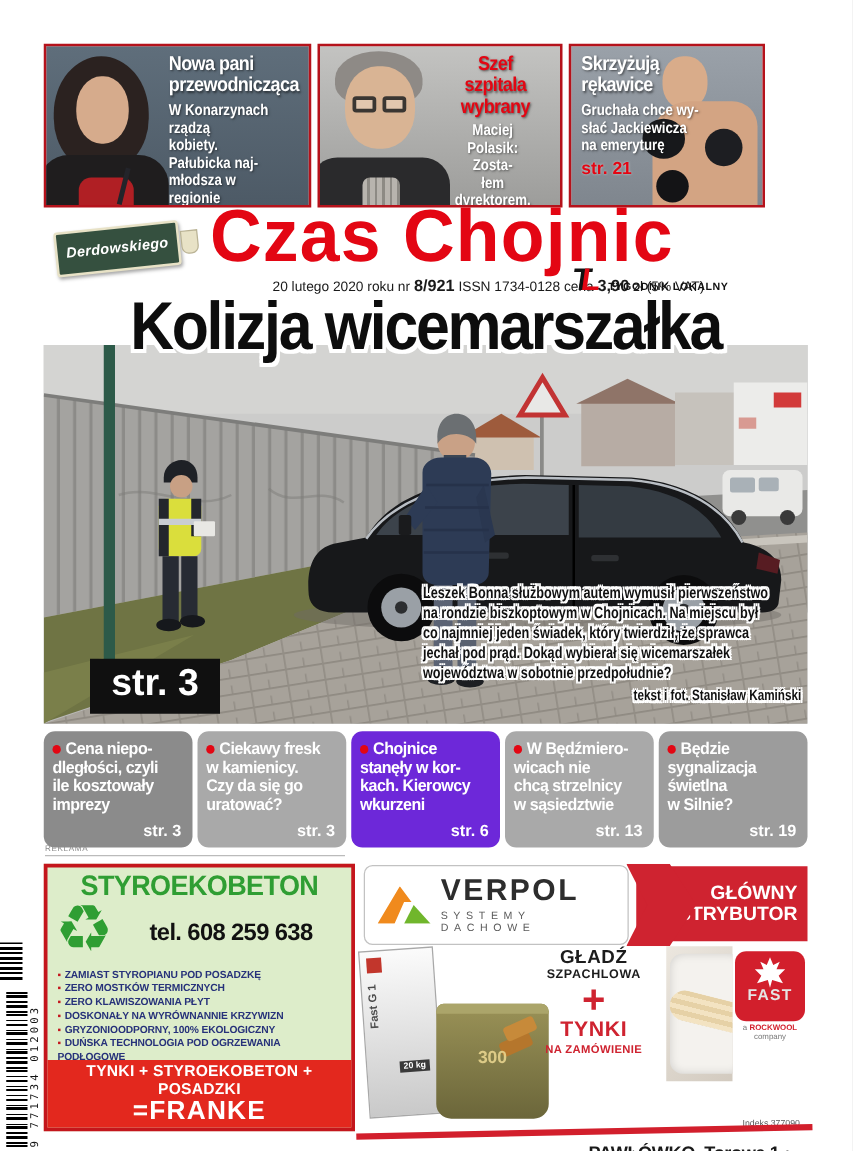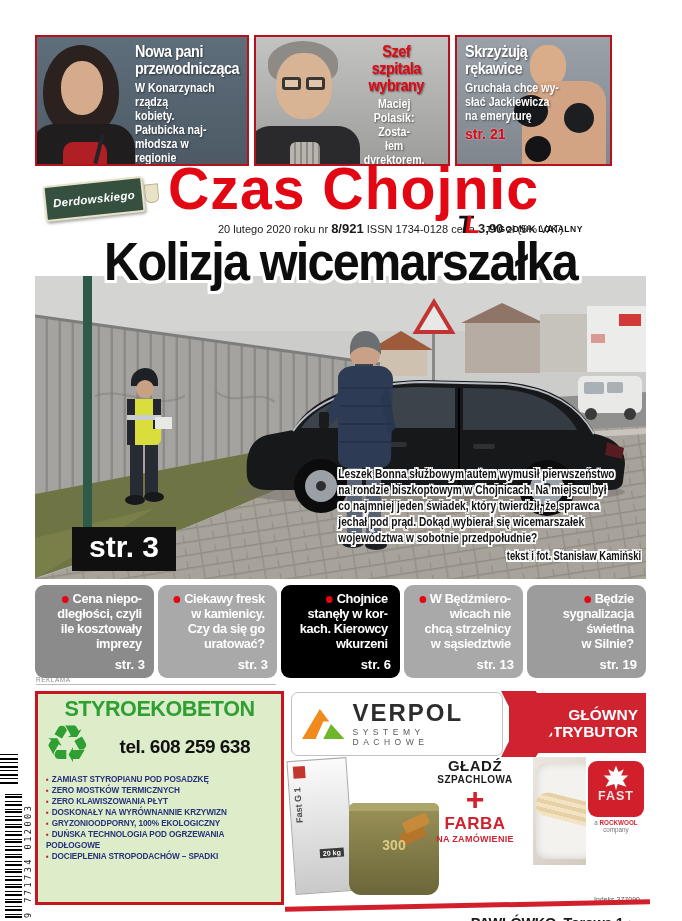--- a/index.html
+++ b/index.html
@@ -70,21 +70,21 @@
               font-size:54px; font-weight:900; letter-spacing:-2px; color:#0d0d0d;
               transform:scaleX(.9); transform-origin:center top;
               text-shadow:-3px -3px 0 #fff,3px -3px 0 #fff,-3px 3px 0 #fff,3px 3px 0 #fff,-3px 0 0 #fff,3px 0 0 #fff,0 -3px 0 #fff,0 3px 0 #fff; }
   .page-ref { position:absolute; left:72px; top:527px; z-index:6; background:#101010; color:#fff;
               font-size:30px; font-weight:bold; padding:3px 17px 7px; }
   .caption { position:absolute; right:5px; top:190px; width:388px; z-index:5; font-size:13px; font-weight:bold;
              color:#111; line-height:1.24; transform:scaleX(.78); transform-origin:right top; }
   .credit { text-align:right; font-size:12px; margin-top:2px; }
 
   
-  .bottom-strip { position:absolute; left:35px; top:585px; width:611px; height:93px; display:flex; gap:4px;text-align:right; }
+  .bottom-strip { position:absolute; left:35px; top:585px; width:611px; height:93px; display:flex; gap:4px; }
   .bt { position:relative; flex:1 1 0; border-radius:9px; padding:7px 7px; overflow:hidden; }
   .bt-text { font-size:13.5px; font-weight:bold; color:#fff; line-height:1.1; letter-spacing:-0.4px;
              transform:scaleX(.95); transform-origin:left top; }
   .bt-dot { display:inline-block; width:7px; height:7px; border-radius:50%; background:#e30613; margin-right:4px; }
   .bt-page { position:absolute; right:9px; bottom:6px; font-size:13px; font-weight:bold; color:#fff; }
 
   
   .reklama { position:absolute; left:36px; top:676px; width:240px; font-size:6.5px; color:#8a8a8a;
              letter-spacing:.5px; border-bottom:1px solid #bbb; padding-bottom:1px; }
 
@@ -351,21 +351,21 @@
 imprezy</span></div>
       <div class="bt-page">str. 3</div>
     </div>
     <div class="bt" style="background: rgb(169, 169, 169);">
       <div class="bt-text"><span class="bt-dot"></span><span class="pre">Ciekawy fresk
 w kamienicy.
 Czy da się go
 uratować?</span></div>
       <div class="bt-page">str. 3</div>
     </div>
-    <div class="bt" style="background: #000000;">
+    <div class="bt" style="background: #6d28d9;">
       <div class="bt-text"><span class="bt-dot"></span><span class="pre">Chojnice
 stanęły w kor-
 kach. Kierowcy
 wkurzeni</span></div>
       <div class="bt-page">str. 6</div>
     </div>
     <div class="bt" style="background: rgb(169, 169, 169);">
       <div class="bt-text"><span class="bt-dot"></span><span class="pre">W Będźmiero-
 wicach nie
 chcą strzelnicy
@@ -393,20 +393,24 @@
     </div>
     <ul class="al-bullets">
       <li>ZAMIAST STYROPIANU POD POSADZKĘ</li>
       <li>ZERO MOSTKÓW TERMICZNYCH</li>
       <li>ZERO KLAWISZOWANIA PŁYT</li>
       <li>DOSKONAŁY NA WYRÓWNANNIE KRZYWIZN</li>
       <li>GRYZONIOODPORNY, 100% EKOLOGICZNY</li>
       <li>DUŃSKA TECHNOLOGIA POD OGRZEWANIA PODŁOGOWE</li>
       <li>DOCIEPLENIA STROPODACHÓW – SPADKI</li>
     </ul>
+    <div class="al-footer">
+      <div class="al-f1">TYNKI + STYROEKOBETON + POSADZKI</div>
+      <div class="al-f2">=FRANKE</div>
+    </div>
   </div>
 
   <div class="ad-right">
     <div class="ar-band">
       <div class="pre">GŁÓWNY
 DYSTRYBUTOR</div>
     </div>
     <div class="ar-arrow"></div>
     <div class="ar-logobox">
       <div class="vp-icon">
@@ -426,21 +430,21 @@
       </div>
       <div class="ar-bucket">
         <div class="rim"></div>
         <div class="brush"></div>
         <div class="b-label">300</div>
       </div>
       <div class="ar-ctr">
         <div class="ar-p1a">GŁADŹ</div>
         <div class="ar-p1b">SZPACHLOWA</div>
         <div class="ar-plus">+</div>
-        <div class="ar-p2a">FARBA</div>
+        <div class="ar-p2a">TYNKI</div>
         <div class="ar-p2b">NA ZAMÓWIENIE</div>
       </div>
       <div class="ar-painter">
         <div class="ar-apron"></div>
         <div class="ar-roller"></div>
       </div>
       <div class="ar-fast">
         <svg width="26" height="26" viewBox="0 0 30 30">
           <polygon points="15,1 18,8 24,5 21,12 29,12 23,18 27,25 17,22 15,29 13,22 3,25 7,18 1,12 9,12 6,5 12,8" fill="#fff"></polygon>
         </svg>

